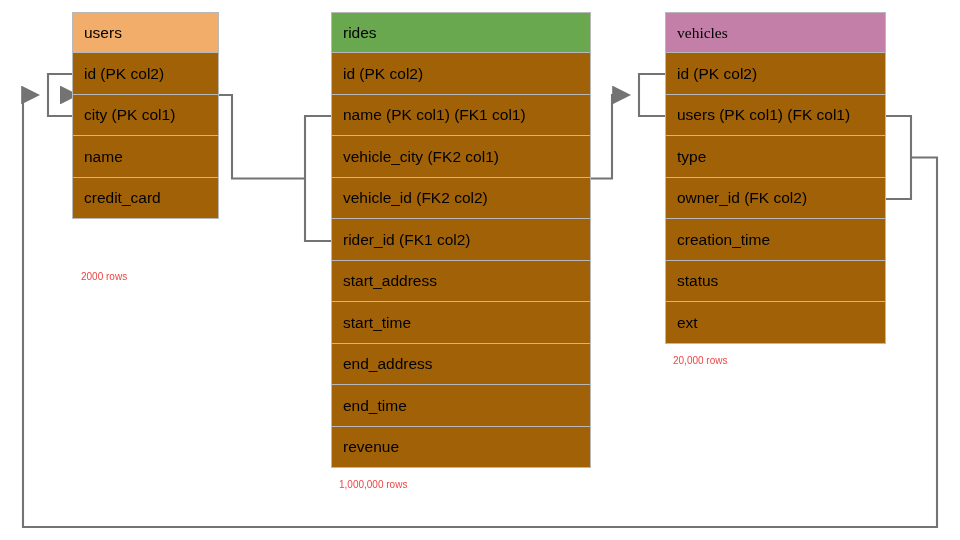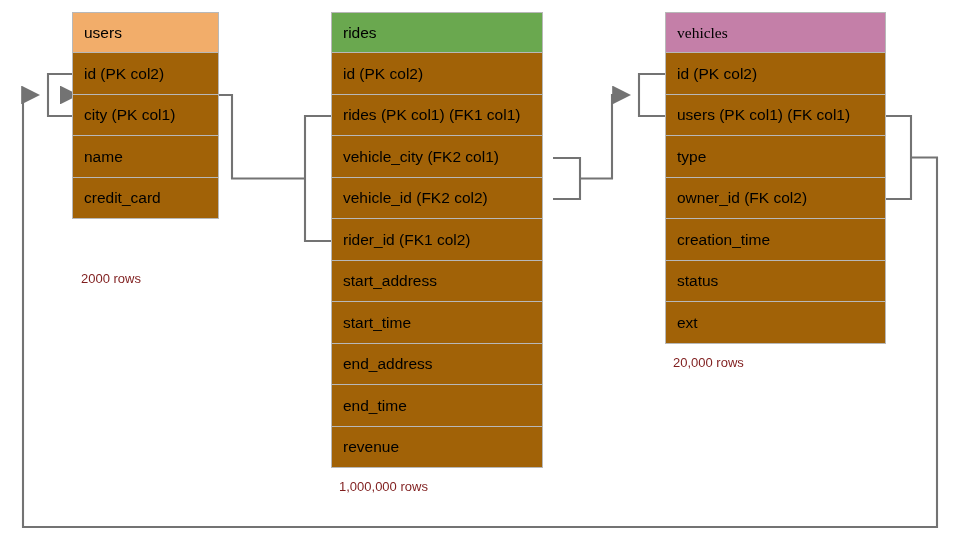--- a/index.html
+++ b/index.html
@@ -55,22 +55,22 @@
     align-items: center;
     padding-left: 11px;
     font-size: 15.5px;
     color: #000000;
     background: #a16207;
     line-height: 1;
     white-space: nowrap;
   }
   .row-count {
     position: absolute;
-    font-size: 13px;
-    color: #7f1d1d;
+    font-size: 10px;
+    color: #ef4444;
     white-space: nowrap;
     line-height: 1;
   }
 </style>
 </head>
 <body>
 
 <div id="canvas">
 
   <svg id="connectors" viewBox="0 0 960 540" width="960" height="540" xmlns="http://www.w3.org/2000/svg">
@@ -128,30 +128,30 @@
       <div class="entity-row">
         <span>name</span>
       </div>
       <div class="entity-row">
         <span>credit_card</span>
       </div>
     </div>
   </div>
   <div class="row-count" style="left:81px; top:272px;">2000 rows</div>
 
-  <div class="entity" style="left:331px; top:12px; width:212px;">
+  <div class="entity" style="left:331px; top:12px; width:260px;">
     <div class="entity-header" style="background:#6aa84f;">
       <span>rides</span>
     </div>
     <div class="entity-rows">
       <div class="entity-row">
         <span>id (PK col2)</span>
       </div>
       <div class="entity-row">
-        <span>rides (PK col1) (FK1 col1)</span>
+        <span>name (PK col1) (FK1 col1)</span>
       </div>
       <div class="entity-row">
         <span>vehicle_city (FK2 col1)</span>
       </div>
       <div class="entity-row">
         <span>vehicle_id (FK2 col2)</span>
       </div>
       <div class="entity-row">
         <span>rider_id (FK1 col2)</span>
       </div>

